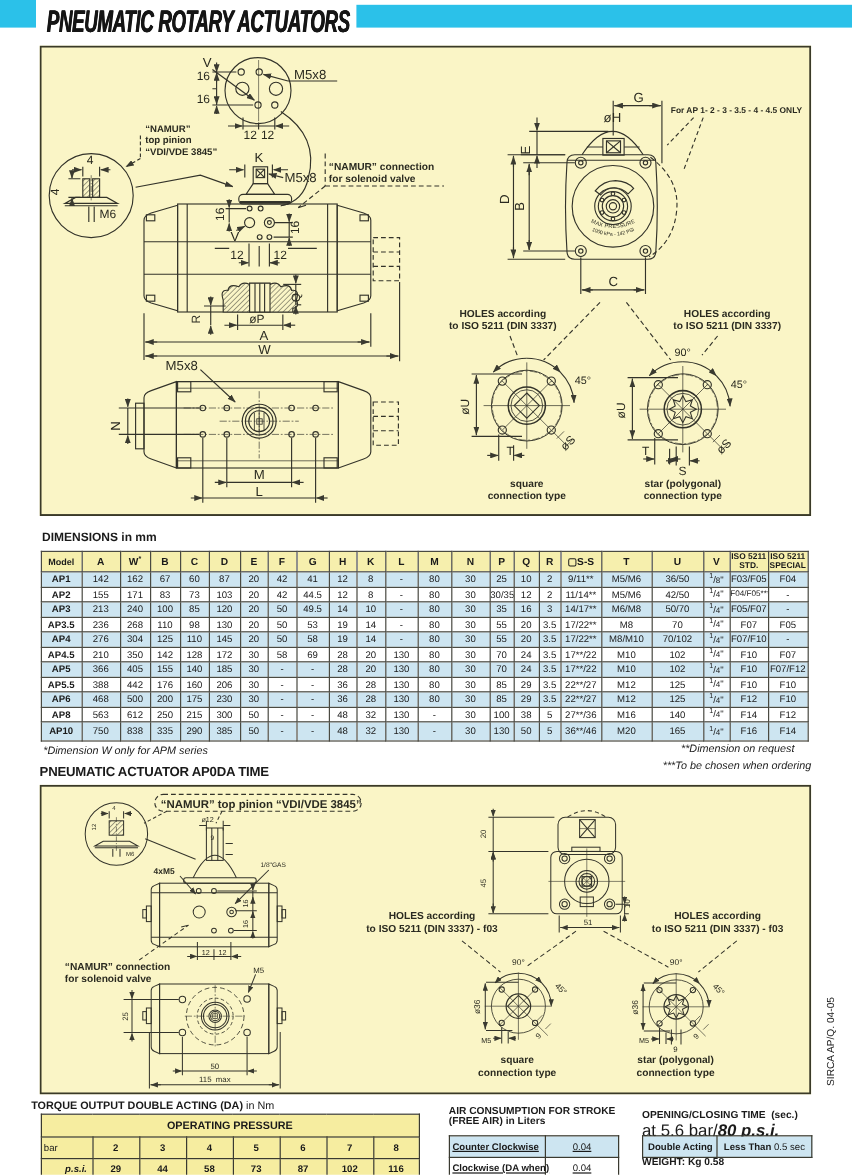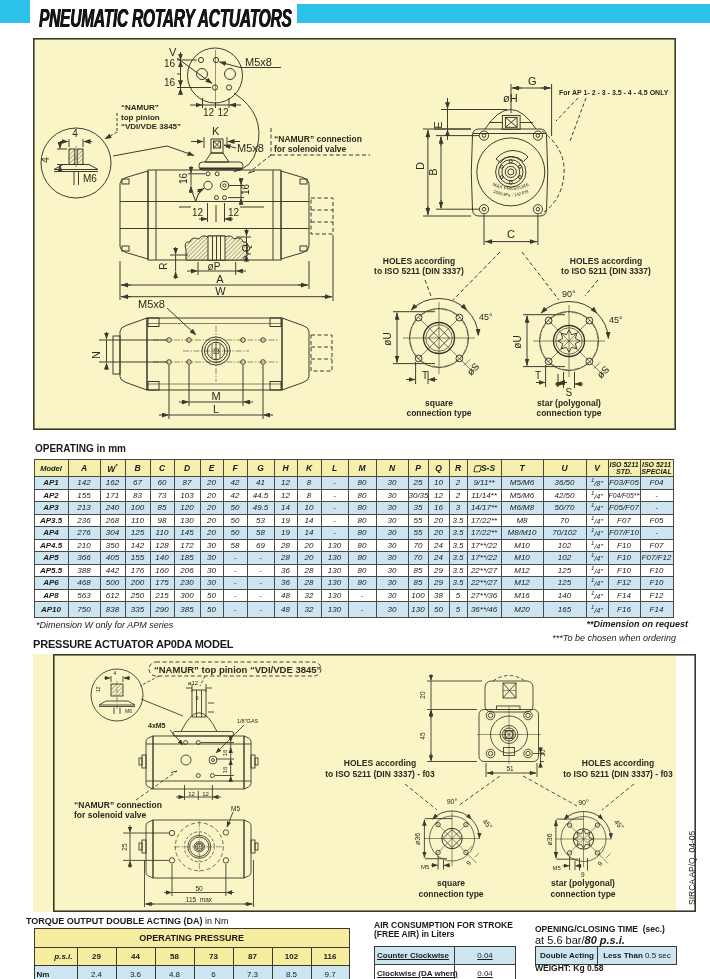--- a/index.html
+++ b/index.html
@@ -4,21 +4,21 @@
 <style>
 * { margin:0; padding:0; box-sizing:border-box; }
 html,body { width:710px; height:979px; }
 body { position:relative; background:#ffffff; font-family:"Liberation Sans",sans-serif; color:#1a1a1a; overflow:hidden; }
 .abs { position:absolute; }
 .cyan { background:#2bc1e9; }
 .b { font-weight:bold; }
 .i { font-style:italic; }
 table { border-collapse:collapse; table-layout:fixed; }
 
-#dimtab { font-size:8px;font-style:italic; }
+#dimtab { font-size:8px; }
 #dimtab td, #dimtab th { border:1px solid #4a4a42; text-align:center; vertical-align:middle; padding:0; overflow:hidden; white-space:nowrap; }
 #dimtab th { background:#f6efad; font-size:8.5px; }
 #dimtab .iso { font-size:7px; line-height:7.5px; }
 #dimtab tr.bl td { background:#cde5f1; }
 #dimtab tr.wh td { background:#ffffff; }
 #dimtab td.mod { font-weight:bold; text-align:center; }
 sup { font-size:6px; vertical-align:super; }
 
 .btab { font-size:8px; }
 .btab td { border:1px solid #3a3a30; text-align:center; vertical-align:middle; padding:4px; white-space:nowrap; }
@@ -460,21 +460,21 @@
 <text x="576" y="285" font-size="9">45°</text>
 <text x="529" y="259" font-size="9">90°</text>
 <text x="406" y="368" text-anchor="middle" font-weight="bold" font-size="8.5">square</text>
 <text x="406" y="378" text-anchor="middle" font-weight="bold" font-size="8.5">connection type</text>
 <text x="536" y="368" text-anchor="middle" font-weight="bold" font-size="8.5">star (polygonal)</text>
 <text x="536" y="378" text-anchor="middle" font-weight="bold" font-size="8.5">connection type</text>
 </g>
 </svg>
 </div>
 
-<div class="abs b" style="left:35px;top:443px;font-size:10px;">OPERATING in mm</div>
+<div class="abs b" style="left:35px;top:443px;font-size:10px;">DIMENSIONS in mm</div>
 <table id="dimtab" class="abs" style="left:33.5px;top:459px;width:639px;border:1.5px solid #222;">
 <colgroup>
 <col style="width:34px">
       <col style="width:32px">
       <col style="width:25px">
       <col style="width:25px">
       <col style="width:24px">
       <col style="width:26px">
       <col style="width:23px">
       <col style="width:24px">
@@ -792,26 +792,26 @@
         <td>M20</td>
         <td>165</td>
         <td><sup>1</sup>/<small>4</small>"</td>
         <td>F16</td>
         <td>F14</td>
       </tr>
 </tbody>
   </table>
 
 <div class="abs i" style="left:36px;top:620px;font-size:9px;">*Dimension W only for APM series</div>
-<div class="abs i" style="right:22px;top:619px;font-size:9px;font-weight:bold;">**Dimension on request</div>
+<div class="abs i" style="right:48px;top:619px;font-size:9px;">**Dimension on request</div>
 <div class="abs i" style="right:34px;top:632.5px;font-size:9px;">***To be chosen when ordering</div>
 
-<div class="abs b" style="left:33px;top:637.5px;font-size:11px;letter-spacing:-0.2px;">PRESSURE ACTUATOR AP0DA MODEL</div>
-
-<div class="abs" style="left:33px;top:654px;width:643px;height:258px;background:#faf5c6;padding-left:20px;">
+<div class="abs b" style="left:33px;top:637.5px;font-size:11px;letter-spacing:-0.2px;">PNEUMATIC ACTUATOR AP0DA TIME</div>
+
+<div class="abs" style="left:33px;top:654px;width:643px;height:258px;background:#faf5c6;">
 <svg width="643" height="258" viewBox="0 0 643 258" id="svg2">
 <defs>
 <marker id="a2" markerWidth="6" markerHeight="4.5" refX="5.5" refY="2.25" orient="auto" markerUnits="userSpaceOnUse">
           <path d="M0,0 L6,2.25 L0,4.5 Z" fill="#3a3a30"></path>
         </marker>
 <pattern id="ht2" width="3" height="3" patternUnits="userSpaceOnUse" patternTransform="rotate(45)">
           <rect width="3" height="3" fill="#faf5c6"></rect>
           <line x1="0" y1="0" x2="0" y2="3" stroke="#505044" stroke-width="0.9"></line>
         </pattern>
 </defs>
@@ -1100,20 +1100,30 @@
       <col style="width:39px">
       <col style="width:39px">
       <col style="width:39px">
       <col style="width:38px">
     </colgroup>
 <tbody>
       <tr style="height:11.5px;">
         <td colspan="8" class="yel b" style="font-size:9px;">OPERATING PRESSURE</td>
       </tr>
 <tr style="height:9.5px;">
+        <td class="yel" style="text-align:left;padding-left:2px;">bar</td>
+        <td class="yel b">2</td>
+        <td class="yel b">3</td>
+        <td class="yel b">4</td>
+        <td class="yel b">5</td>
+        <td class="yel b">6</td>
+        <td class="yel b">7</td>
+        <td class="yel b">8</td>
+      </tr>
+<tr style="height:9.5px;">
         <td class="yel b i" style="text-align:right;padding-left:2px;">p.s.i.</td>
         <td class="yel b">29</td>
         <td class="yel b">44</td>
         <td class="yel b">58</td>
         <td class="yel b">73</td>
         <td class="yel b">87</td>
         <td class="yel b">102</td>
         <td class="yel b">116</td>
       </tr>
 <tr style="height:13px;">
@@ -1141,21 +1151,21 @@
         <td class="blu">0.04</td>
       </tr>
 <tr style="height:13.5px;">
         <td class="b" style="text-align:left;padding-left:2px;">Clockwise (DA when)</td>
         <td>0.04</td>
       </tr>
 </tbody>
   </table>
 
 <div class="abs b" style="left:535px;top:923.5px;font-size:8.5px;">OPENING/CLOSING TIME&nbsp; (sec.)</div>
-<div class="abs" style="left:535px;top:933.5px;font-size:11px;">at 5.6 bar/<span class="b i">80 p.s.i.</span></div>
+<div class="abs" style="left:535px;top:933.5px;font-size:14px;">at 5.6 bar/<span class="b i">80 p.s.i.</span></div>
 <table class="btab abs" style="left:535px;top:946px;width:141px;border:1.8px solid #222;">
 <colgroup>
       <col style="width:62px">
       <col style="width:79px">
     </colgroup>
 <tbody>
       <tr style="height:10.5px;">
         <td class="blu b">Double Acting</td>
         <td class="blu"><span class="b">Less Than</span> 0.5 sec</td>
       </tr>

